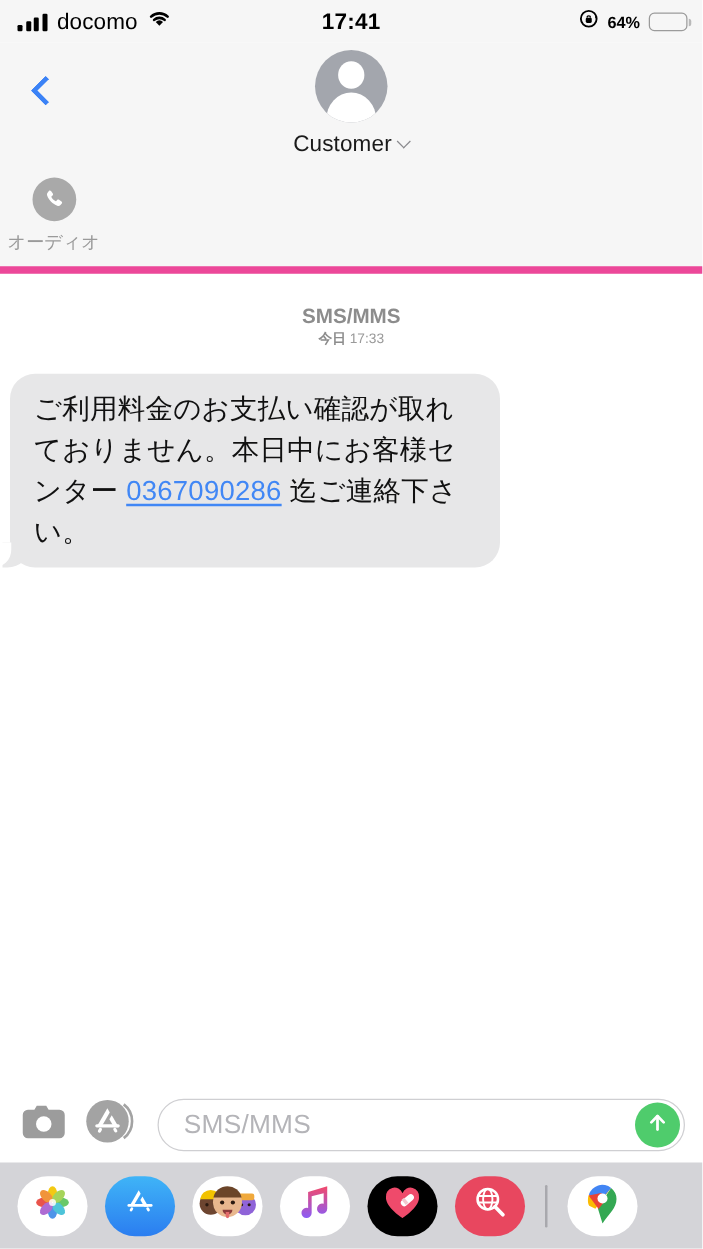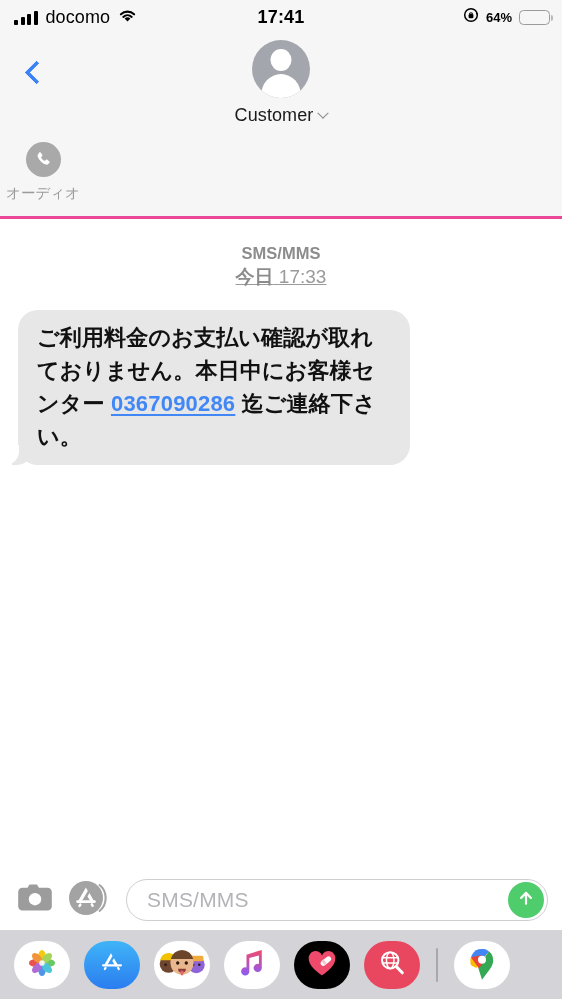--- a/index.html
+++ b/index.html
@@ -36,21 +36,21 @@
   }
   .batt::after{
     content:""; position:absolute; right:-4px; top:4.4px; width:2.4px; height:6px;
     background:#b9b9b9; border-radius:0 2px 2px 0;
   }
   .batt .fill{ height:100%; width:64%; background:#fcd34d; border-radius:2.6px; }
 
   
   .navbar{
     position:absolute; left:0; top:34px; width:562px; height:185px;
-    background:#f6f6f6; border-bottom:3px solid #ec4899;
+    background:#f6f6f6; border-bottom:6px solid #ec4899;
   }
   .back-btn{
     position:absolute; left:14px; top:14px; width:44px; height:48px;
     display:flex; align-items:center; justify-content:center; cursor:pointer;
   }
   .chev-left{
     width:17px; height:17px; border-left:4.6px solid #3b82f6; border-bottom:4.6px solid #3b82f6;
     transform:rotate(45deg); border-radius:1px;
   }
   .contact{
@@ -88,24 +88,24 @@
   }
   .action .lbl{ margin-top:7px; font-size:14.5px; color:#9a9a9a; white-space:nowrap; }
 
   
   .thread{
     position:absolute; left:0; top:220px; width:562px; bottom:130px;
     background:#fff; overflow:hidden;
   }
   .meta{ text-align:center; margin-top:22px; line-height:1.35; }
   .meta .t1{ font-size:16.5px; font-weight:bold; color:#8c8c8c; }
-  .meta .t2{ font-size:19px; color:#9a9a9a;text-decoration:underline; }
+  .meta .t2{ font-size:11px; color:#9a9a9a; }
   .meta .t2 .day{ font-weight:bold; color:#8c8c8c; }
 
-  .bubble-row{ margin-top:20px; padding-left:18px;font-weight:bold; }
+  .bubble-row{ margin-top:20px; padding-left:8px; }
   .bubble{
     position:relative; display:inline-block; max-width:392px;
     background:#e7e7e8; border-radius:20px; padding:11px 18px 12px 19px;
   }
   .bubble .txt{
     font-size:22px; line-height:33px; color:#111; letter-spacing:.2px;
     word-break:break-all;
   }
   .bubble a.tel{ color:#4187f5; text-decoration:underline; text-underline-offset:3px; }
   .bubble::before{

